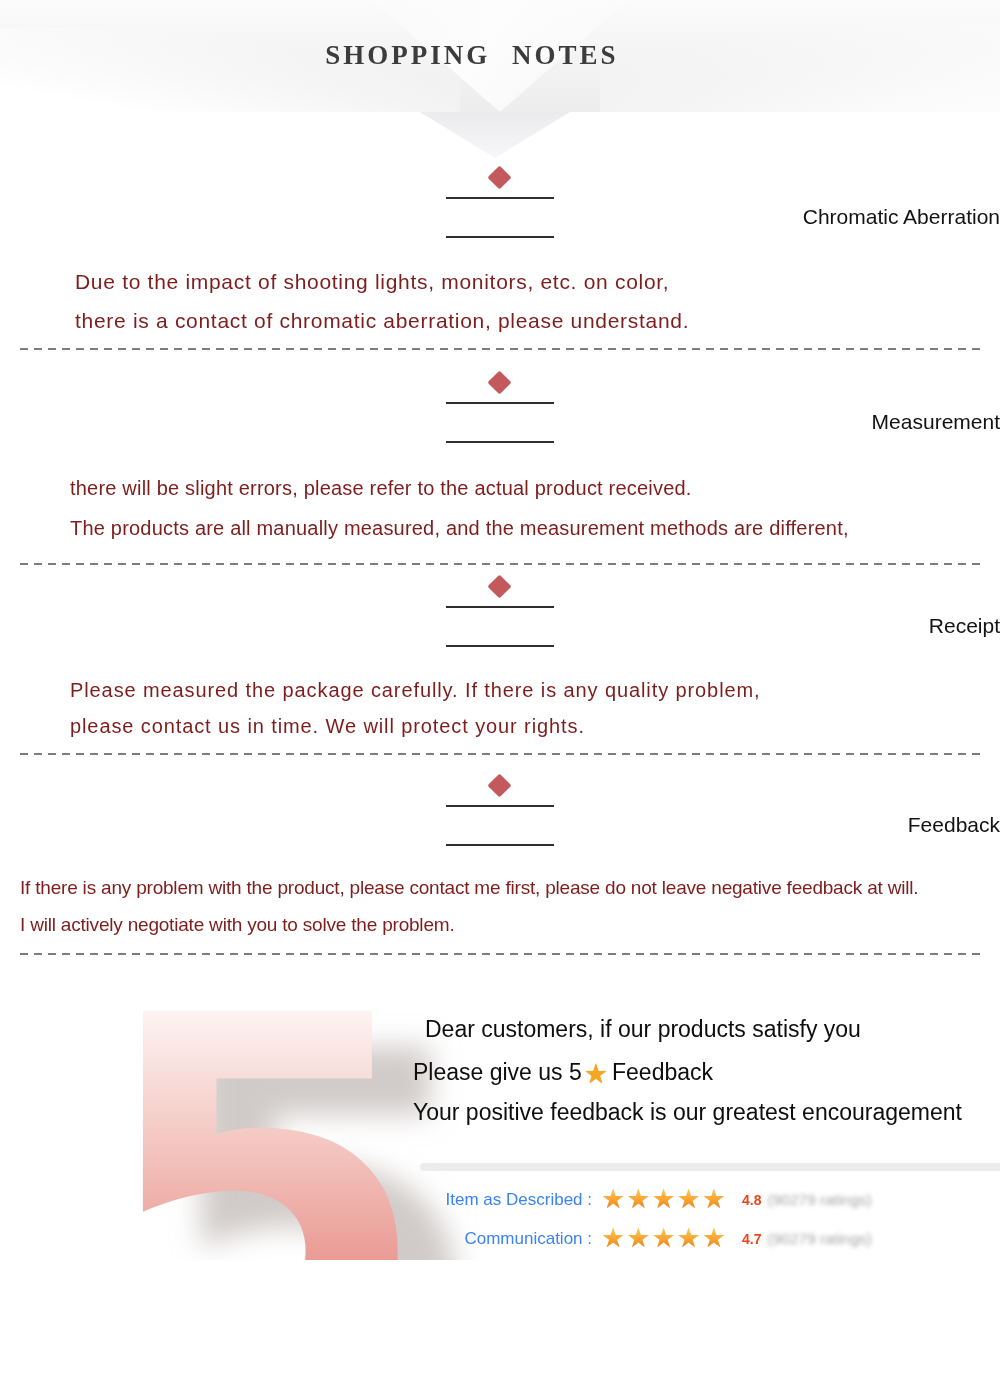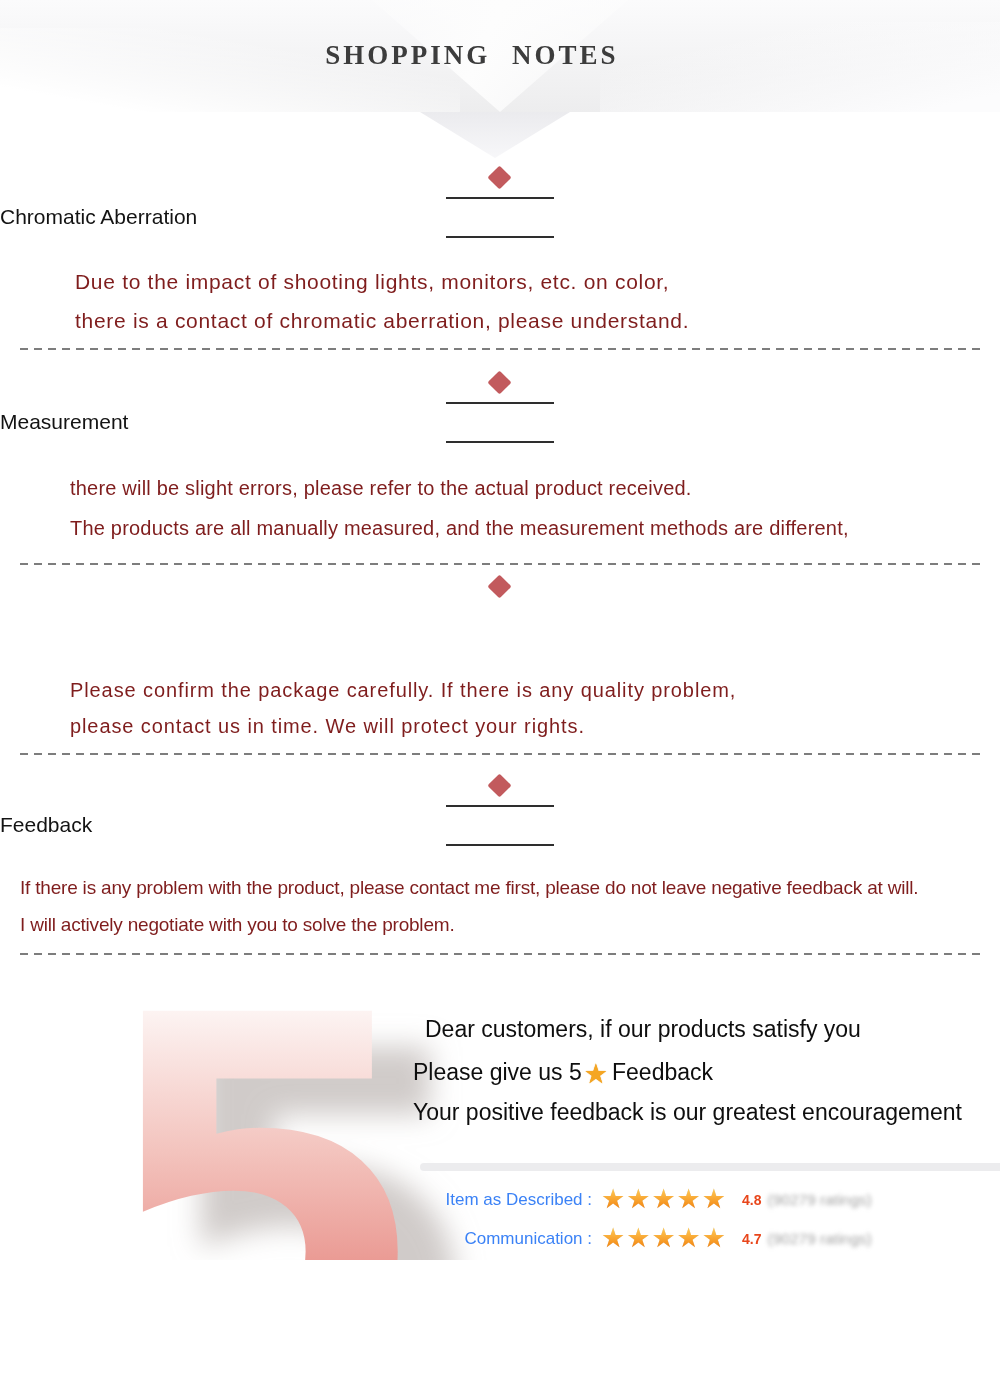--- a/index.html
+++ b/index.html
@@ -20,21 +20,21 @@
             background:linear-gradient(180deg,#ebebee,#f7f7f9);
             clip-path:polygon(0 0,100% 0,50% 100%);}
   .header-title{position:absolute;top:40px;left:0;width:100%;text-align:center;
                 transform:translateX(-28px);
                 font-family:"Liberation Serif",serif;font-size:27px;font-weight:600;
                 letter-spacing:3px;word-spacing:12px;color:#3c3c3c;}
 
   
   .diamond{position:absolute;left:50%;margin-left:-9px;width:17px;height:17px;
            background:#c25a5d;transform:rotate(45deg);border-radius:2px;}
-  .sec-title-wrap{position:absolute;left:0;width:100%;text-align:left;}
+  .sec-title-wrap{position:absolute;left:0;width:100%;text-align:right;}
   .sec-rule{width:108px;height:2px;background:#2e2e2e;margin:0 auto;}
   .sec-title{font-size:21px;color:#131313;padding:6px 0 7px;white-space:nowrap;}
   .para{position:absolute;color:#7f1d1d;}
   .para-1{top:262px;left:75px;font-size:21px;line-height:39px;letter-spacing:0.7px;}
   .para-2{top:468px;left:70px;font-size:20px;line-height:40px;letter-spacing:0.2px;}
   .para-3{top:672px;left:70px;font-size:20px;line-height:36px;letter-spacing:0.9px;}
   .para-4{top:869px;left:20px;font-size:19px;line-height:37px;letter-spacing:-0.2px;}
   .dash-divider{position:absolute;left:20px;width:960px;height:2px;
                 background:repeating-linear-gradient(90deg,#7d7d7d 0 8px,transparent 8px 14px);}
 
@@ -95,22 +95,27 @@
     <div class="sec-title">Measurement</div>
     <div class="sec-rule"></div>
   </div>
   <div class="para para-2">
     <div>there will be slight errors, please refer to the actual product received.</div>
     <div>The products are all manually measured, and the measurement methods are different,</div>
   </div>
   <div class="dash-divider" style="top:563px"></div>
 
   <div class="diamond" style="top:578px"></div>
+  <div class="sec-title-wrap" style="top:606px">
+    <div class="sec-rule"></div>
+    <div class="sec-title">Receipt</div>
+    <div class="sec-rule"></div>
+  </div>
   <div class="para para-3">
-    <div>Please confirm the package carefully. If there is any quality problem,</div>
+    <div>Please measured the package carefully. If there is any quality problem,</div>
     <div>please contact us in time. We will protect your rights.</div>
   </div>
   <div class="dash-divider" style="top:753px"></div>
 
   <div class="diamond" style="top:777px"></div>
   <div class="sec-title-wrap" style="top:805px">
     <div class="sec-rule"></div>
     <div class="sec-title">Feedback</div>
     <div class="sec-rule"></div>
   </div>

